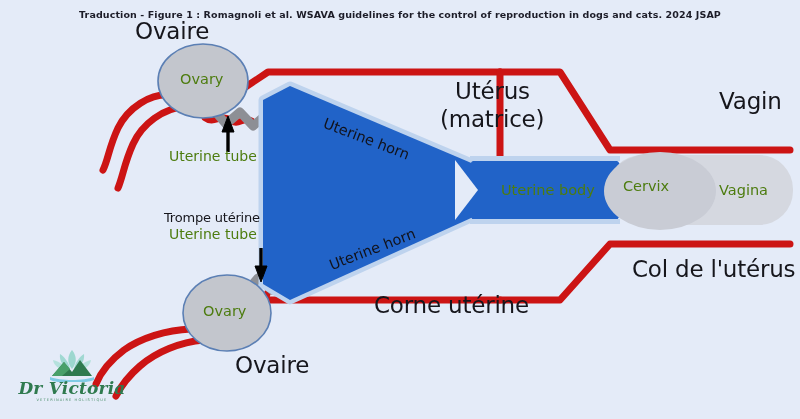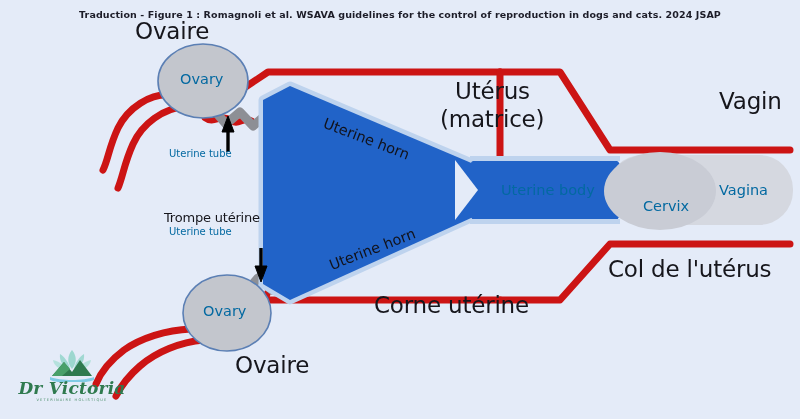--- a/index.html
+++ b/index.html
@@ -18,23 +18,23 @@
     text-align:center;
     font-family:"DejaVu Sans", sans-serif;
     font-size:9.5px; font-weight:700; color:#1c1c28;
     letter-spacing:0.1px;
   }
 
   
   .en {
     position:absolute;
     font-family:"DejaVu Sans", sans-serif;
-    font-size:14.5px; color:#0369a1; white-space:nowrap;
+    font-size:14.5px; color:#4d7c0f; white-space:nowrap;
   }
-  .en.sm { font-size:10px; }
+  .en.sm { font-size:14px; }
   .en.white { color:#12121a; }
 
   
   .fr {
     position:absolute;
     font-family:"DejaVu Sans", sans-serif;
     font-size:23px; font-weight:500; color:#16161c; white-space:nowrap;
     letter-spacing:-0.2px;
     text-align:center;
   }
@@ -144,37 +144,37 @@
   <div class="en sm" style="left:169px; top:148px;">Uterine tube</div>
 
   <div class="en sm" style="left:169px; top:226px;">Uterine tube</div>
 
   <div class="en white" style="left:327px; top:115px; transform:rotate(21deg); transform-origin:left top;">Uterine horn</div>
 
   <div class="en white" style="left:327px; top:258px; transform:rotate(-21deg); transform-origin:left top;">Uterine horn</div>
 
   <div class="en" style="left:501px; top:182px;">Uterine body</div>
 
-  <div class="en" style="left:623px; top:198px;margin-left:20px;">Cervix</div>
+  <div class="en" style="left:623px; top:178px;">Cervix</div>
 
   <div class="en" style="left:719px; top:182px;">Vagina</div>
 
   <div class="fr" style="left:135px; top:18px;">Ovaire</div>
 
   <div class="fr" style="left:235px; top:352px;">Ovaire</div>
 
   <div class="fr small" style="left:164px; top:180px;">Trompe utérine</div>
 
   <div class="fr" style="left:455px; top:78px;">Utérus</div>
 
   <div class="fr" style="left:440px; top:106px;">(matrice)</div>
 
   <div class="fr" style="left:345px; top:292px;margin-left:29px;">Corne utérine</div>
 
-  <div class="fr" style="left:608px; top:256px;">Col de l'utérus</div>
+  <div class="fr" style="left:632px; top:256px;">Col de l'utérus</div>
 
   <div class="fr" style="left:719px; top:88px;">Vagin</div>
 
 
   <div class="logo">
     <svg width="108" height="34" viewBox="0 0 108 34">
       <g transform="translate(54,18)">
         <path d="M0,-16 C5,-10 5,-3 0,3 C-5,-3 -5,-10 0,-16 Z" fill="#8fd3c8" opacity="0.85"></path>
         <path d="M-12,-12 C-6,-8 -3,-2 -2,3 C-8,1 -13,-4 -12,-12 Z" fill="#8fd3c8" opacity="0.8"></path>
         <path d="M12,-12 C6,-8 3,-2 2,3 C8,1 13,-4 12,-12 Z" fill="#8fd3c8" opacity="0.8"></path>

